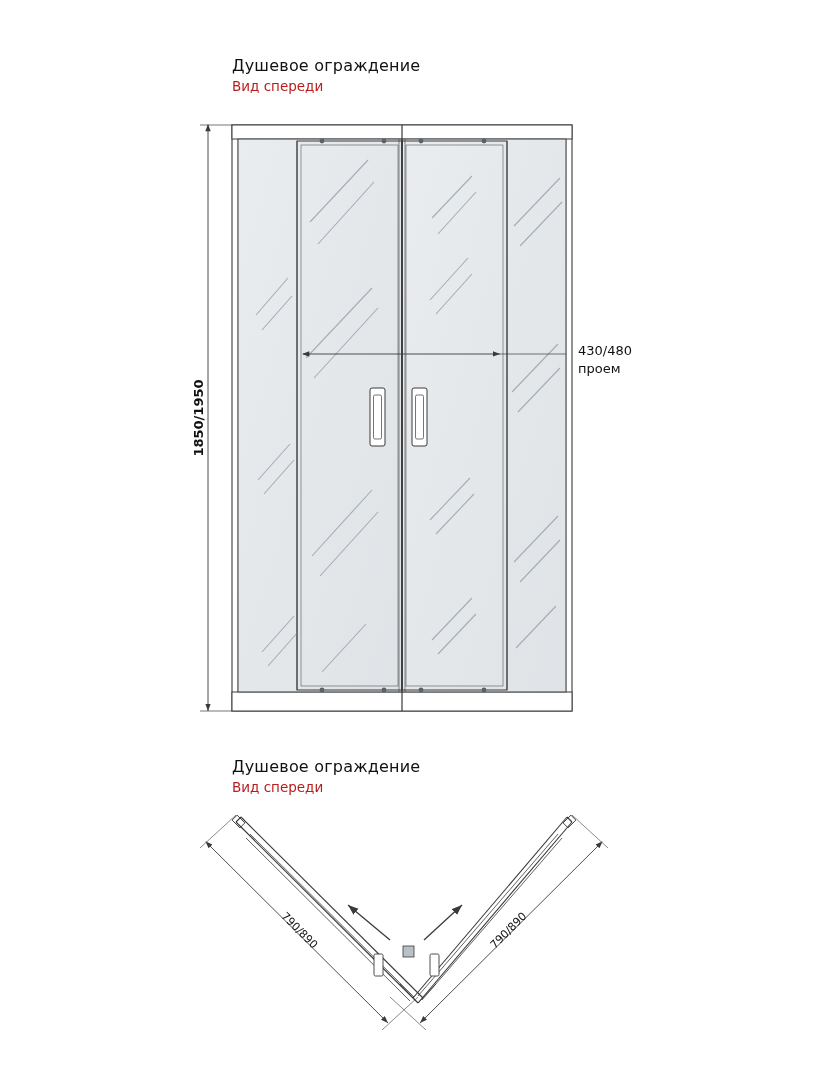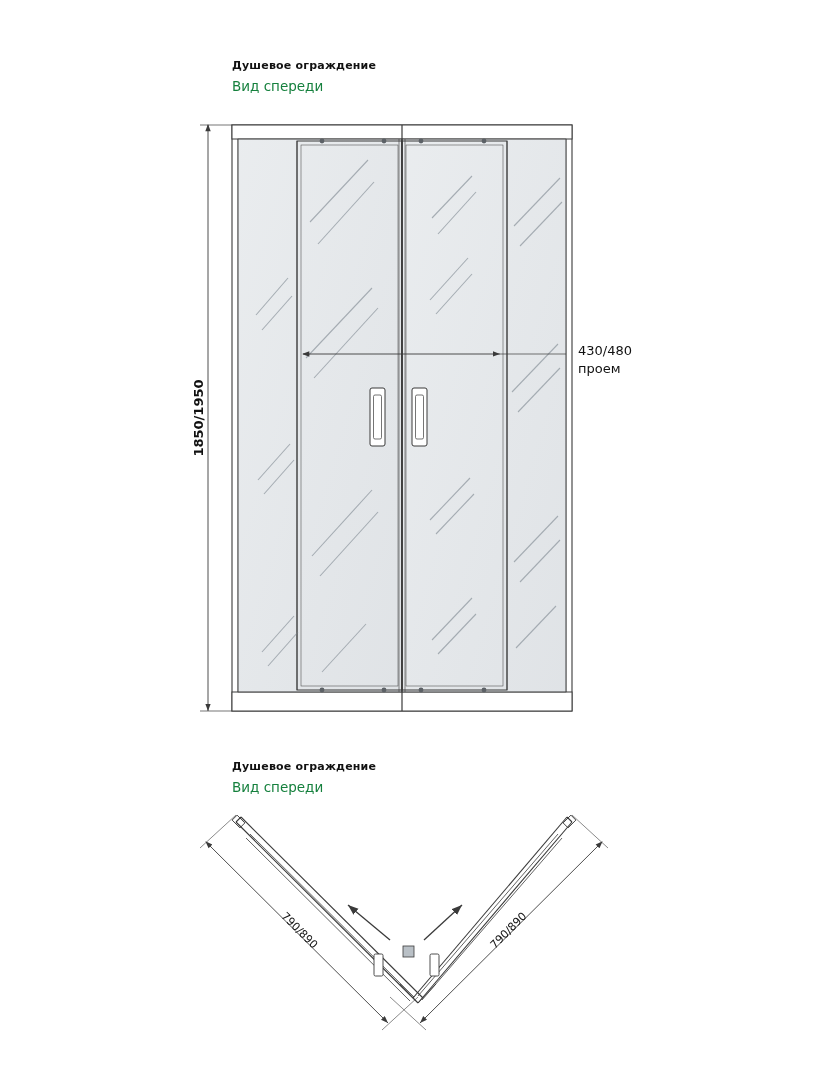--- a/index.html
+++ b/index.html
@@ -19,33 +19,33 @@
     position: absolute;
     inset: 0;
   }
   .title-block {
     position: absolute;
     left: 232px;
   }
   .title-block.front { top: 57px; }
   .title-block.top   { top: 758px; }
   .title-main {
-    font-size: 11px;
-    font-weight: bold;
+    font-size: 16px;
+    font-weight: normal;
     letter-spacing: 0.2px;
     line-height: 18px;
     margin: 0;
     color: #111;
   }
   .title-sub {
     font-size: 13.5px;
     font-weight: normal;
     line-height: 18px;
     margin: 2px 0 0 0;
-    color: #15803d;
+    color: #b91c1c;
   }
   svg.drawing {
     position: absolute;
     left: 0;
     top: 0;
     width: 840px;
     height: 1078px;
     overflow: visible;
   }
   .lbl {

